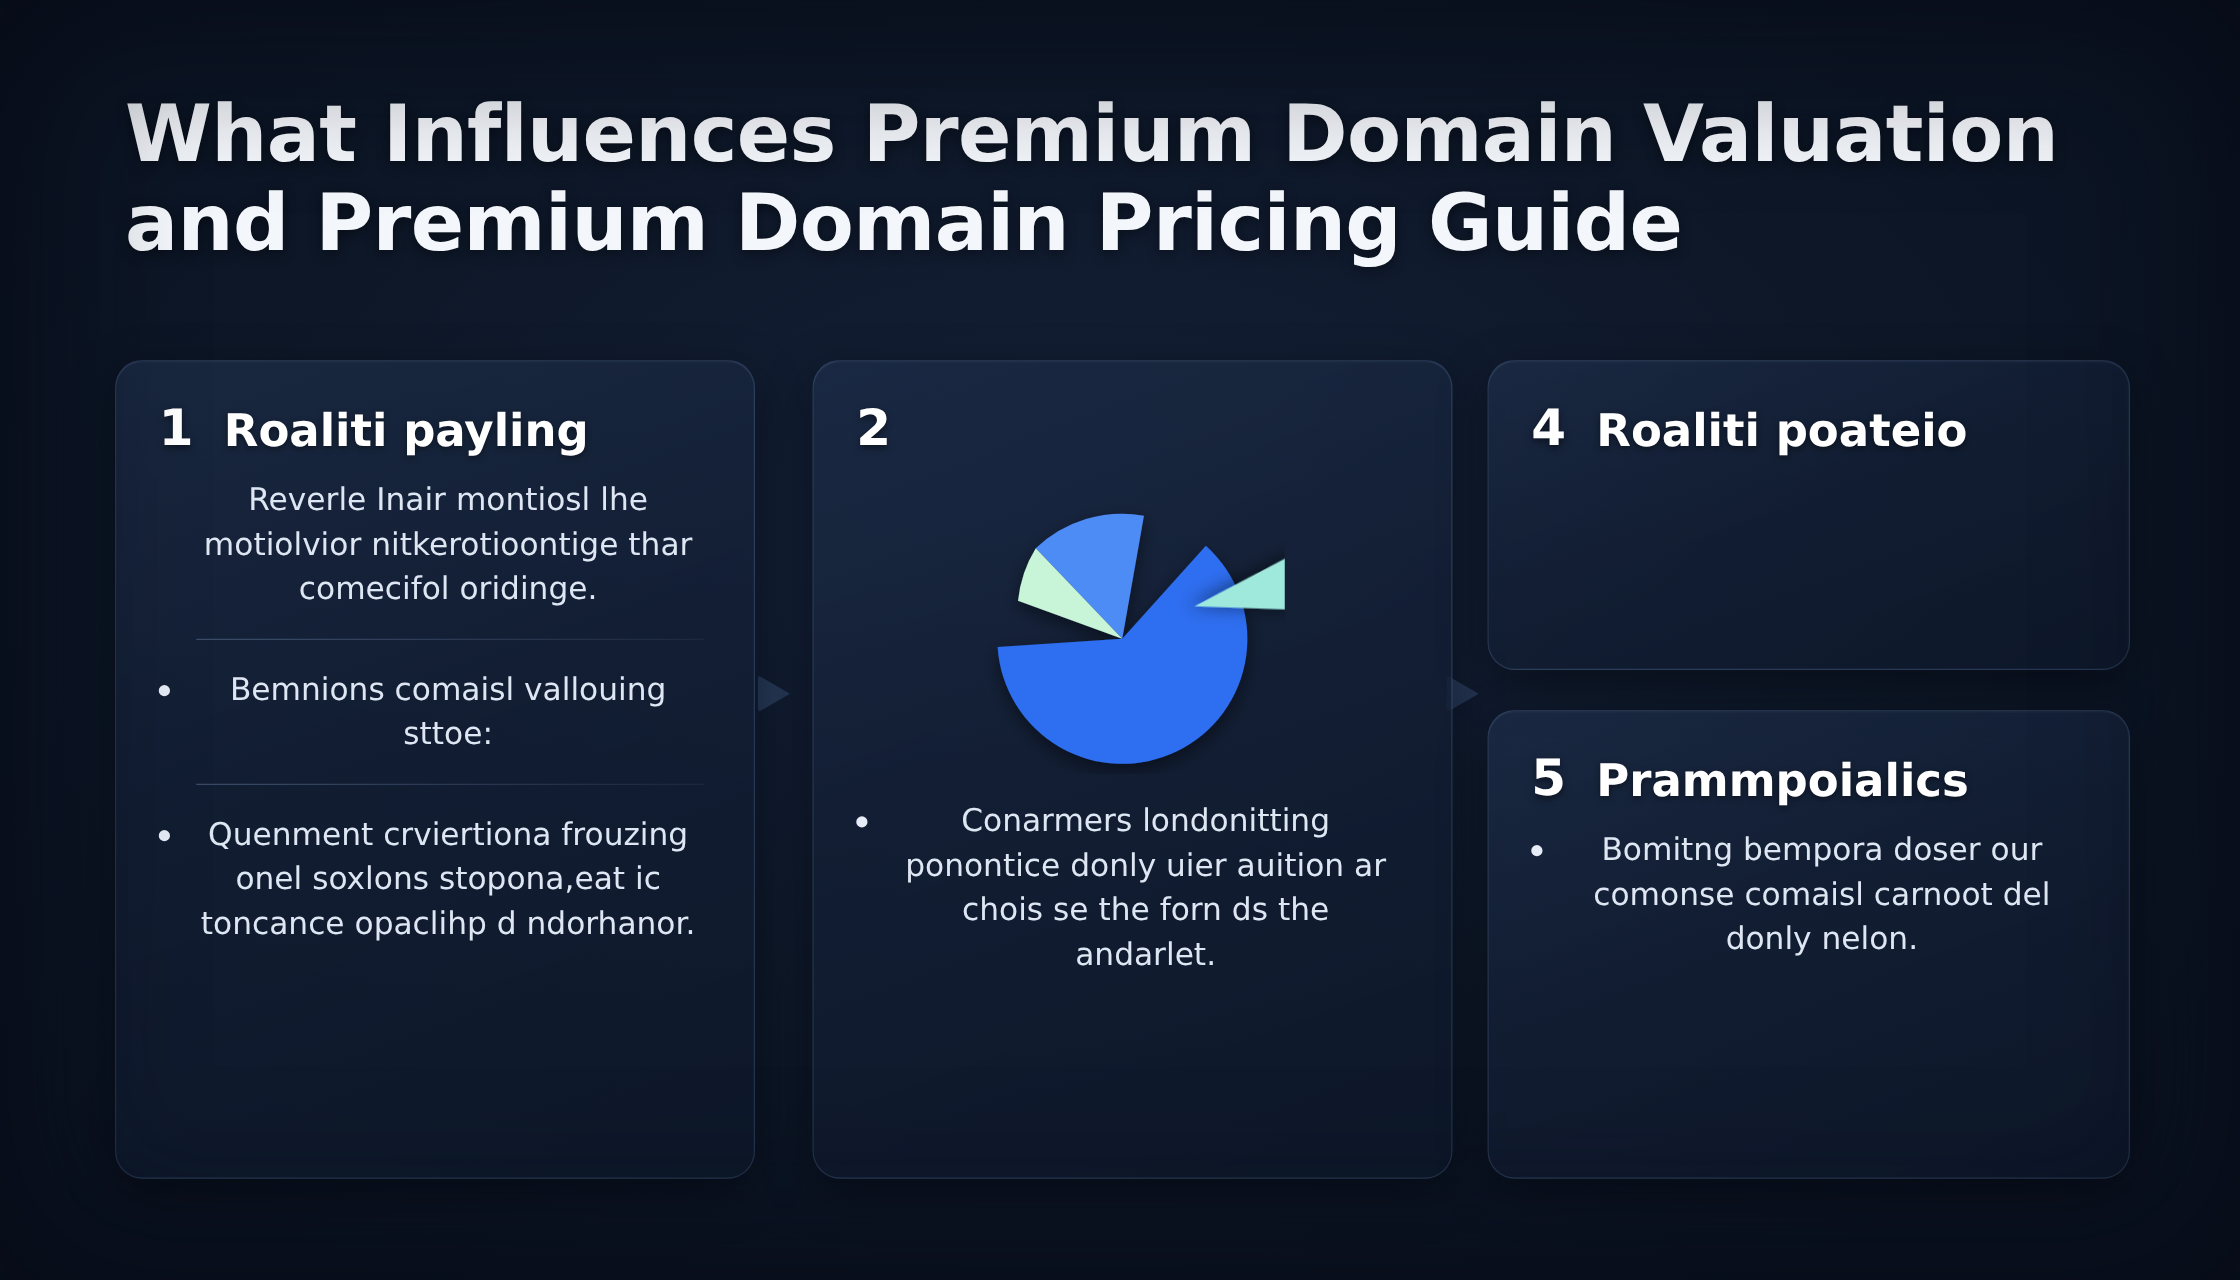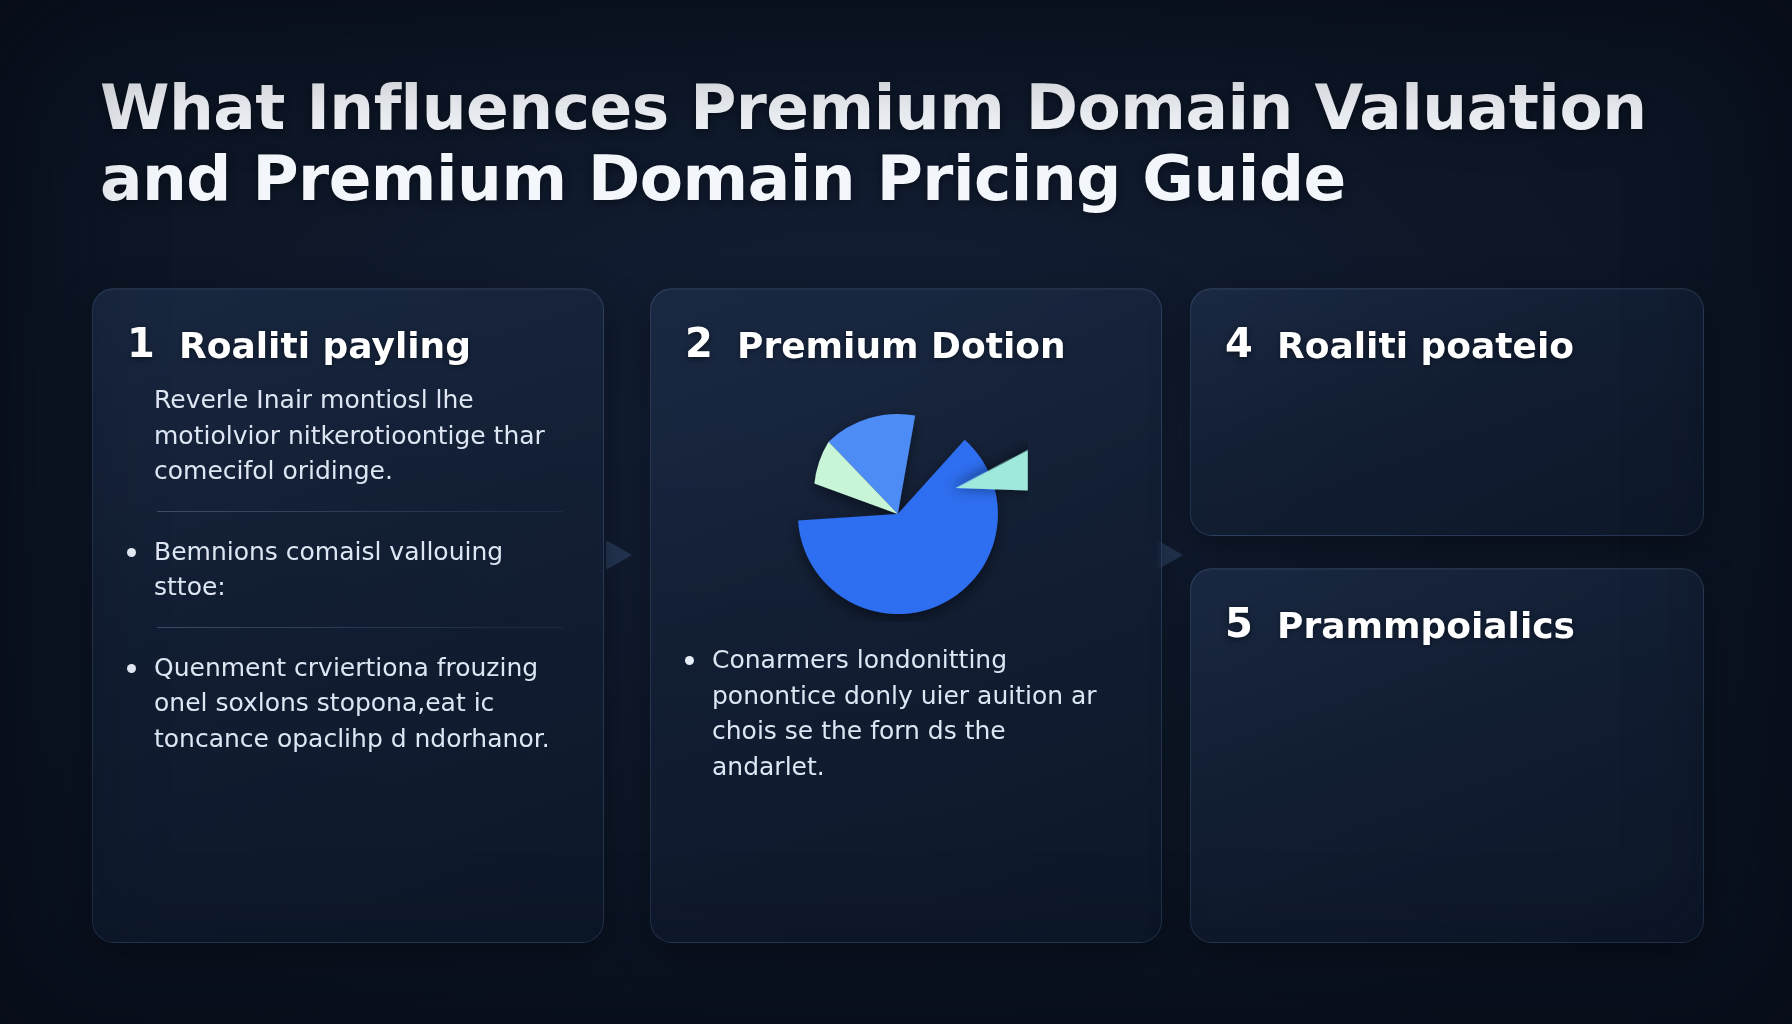--- a/index.html
+++ b/index.html
@@ -126,21 +126,21 @@
   }
   .bullet .dot {
     flex: 0 0 auto;
     width: 9px;
     height: 9px;
     border-radius: 50%;
     background: #e6edf7;
     margin-top: 14px;
   }
   .bullet .dot.hidden { opacity: 0; }
-  .bullet .btext { flex: 1 1 auto; }
+  .bullet .btext { flex: 1 1 auto; text-align: center; }
 
   .divider {
     height: 1px;
     background: linear-gradient(90deg, rgba(150,180,220,0.30), rgba(150,180,220,0.07));
     margin: 22px 0 22px 30px;
   }
 
   
   .chart-wrap {
     position: relative;
@@ -189,21 +189,20 @@
         <li class="bullet">
           <span class="dot"></span>
           <span class="btext">Quenment crviertiona frouzing onel soxlons stopona,eat ic toncance opaclihp d ndorhanor.</span>
         </li>
       </ul>
     </div>
 
     <div class="card card-2">
       <div class="card-head">
         <div class="card-num">2</div>
-        <div class="card-title">Premium Dotion</div>
       </div>
 
       <div class="chart-wrap">
         <svg class="pie-svg" width="240" height="240" viewBox="0 0 240 240">
           <defs>
             <filter id="pieShadow" x="-30%" y="-30%" width="170%" height="170%">
               <feDropShadow dx="0" dy="5" stdDeviation="7" flood-color="#000000" flood-opacity="0.45"></feDropShadow>
             </filter>
           </defs>
           <g filter="url(#pieShadow)">
@@ -233,17 +232,21 @@
         <div class="card-title">Roaliti poateio</div>
       </div>
     </div>
 
     <div class="card card-5">
       <div class="card-head">
         <div class="card-num">5</div>
         <div class="card-title">Prammpoialics</div>
       </div>
       <ul class="bullets">
+        <li class="bullet">
+          <span class="dot"></span>
+          <span class="btext">Bomitng bempora doser our comonse comaisl carnoot del donly nelon.</span>
+        </li>
       </ul>
     </div>
 
   </div>
 </div>
 
 </body></html>

